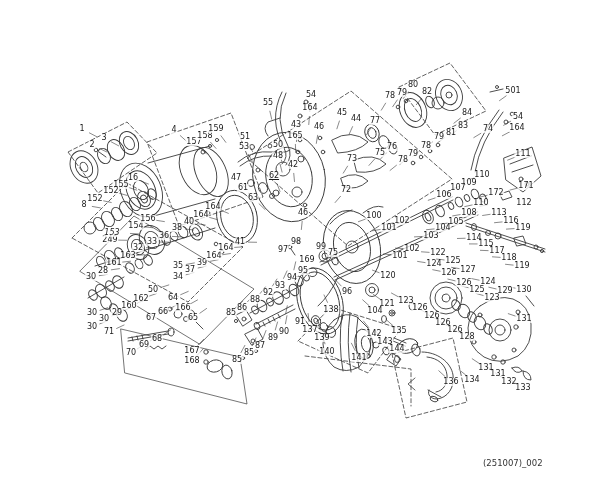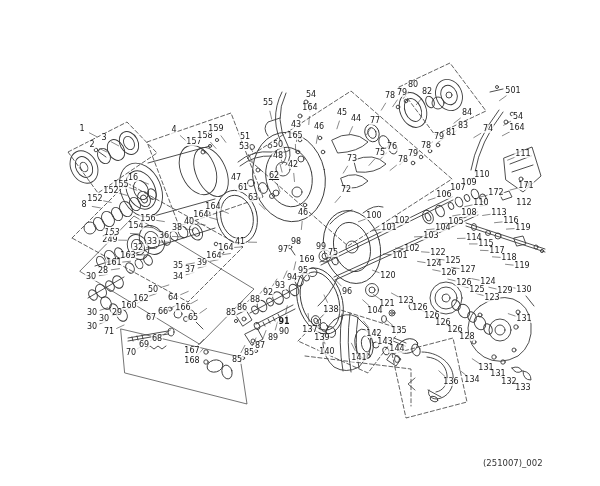--- a/index.html
+++ b/index.html
@@ -567,21 +567,21 @@
       <span class="plabel" style="left: 283px; top: 250px;">97</span>
       <span class="plabel" style="left: 307px; top: 260px;">169</span>
       <span class="plabel" style="left: 303px; top: 271px;">95</span>
       <span class="plabel" style="left: 292px; top: 278px;">94</span>
       <span class="plabel" style="left: 280px; top: 286px;">93</span>
       <span class="plabel" style="left: 347px; top: 292px;">96</span>
       <span class="plabel" style="left: 388px; top: 276px;">120</span>
       <span class="plabel" style="left: 268px; top: 293px;">92</span>
       <span class="plabel" style="left: 255px; top: 300px; text-align: center;">88</span>
       <span class="plabel" style="left: 242px; top: 308px;">86</span>
-      <span class="plabel" style="left: 284px; top: 322px; font-weight: bold;">91</span>
+      <span class="plabel" style="left: 300px; top: 322px;">91</span>
       <span class="plabel" style="left: 284px; top: 332px;">90</span>
       <span class="plabel" style="left: 273px; top: 338px;">89</span>
       <span class="plabel" style="left: 260px; top: 346px;">87</span>
       <span class="plabel" style="left: 413px; top: 85px;">80</span>
       <span class="plabel" style="left: 427px; top: 92px;">82</span>
       <span class="plabel" style="left: 467px; top: 113px;">84</span>
       <span class="plabel" style="left: 463px; top: 126px;">83</span>
       <span class="plabel" style="left: 451px; top: 133px;">81</span>
       <span class="plabel" style="left: 513px; top: 91px;">501</span>
       <span class="plabel" style="left: 518px; top: 117px;">54</span>

